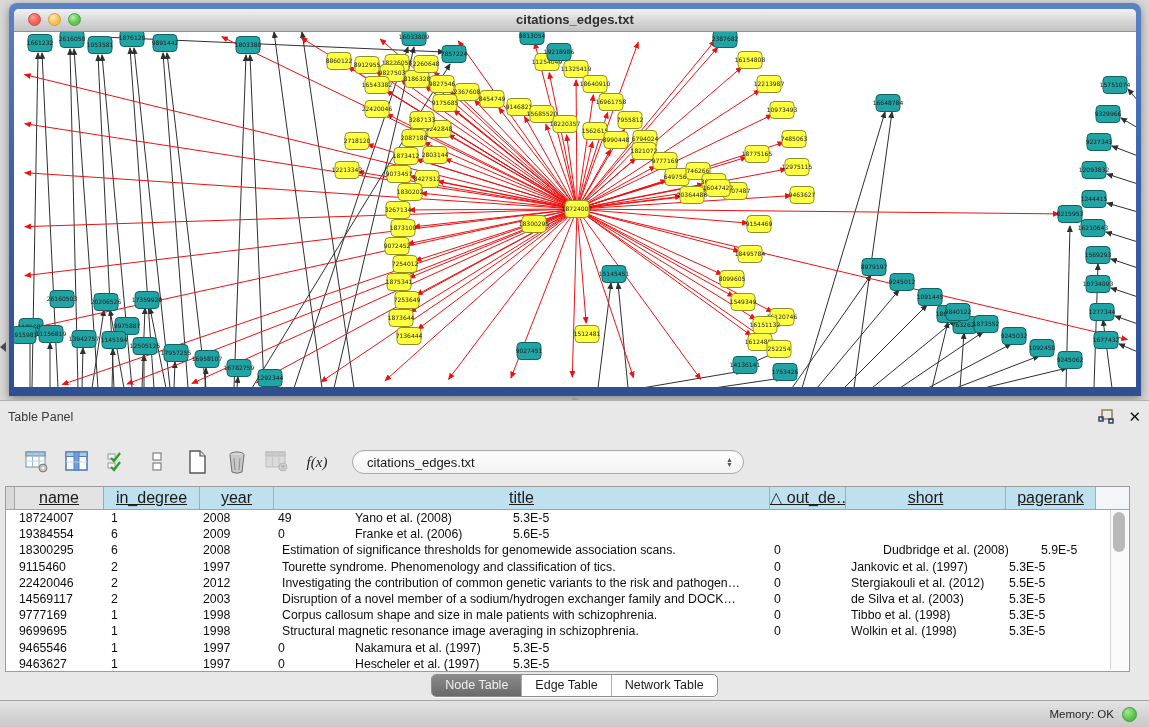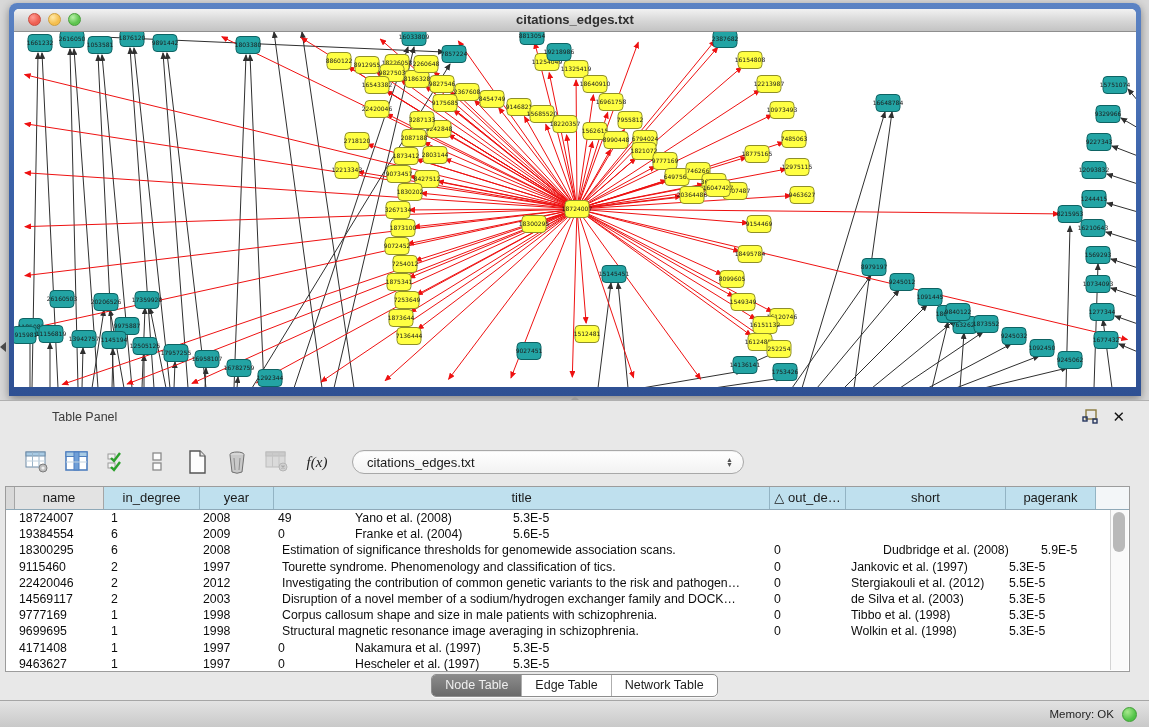--- a/index.html
+++ b/index.html
@@ -43,21 +43,21 @@
 
   
   .divider-handle{position:absolute;left:570px;top:396px;width:0;height:0;
     border-left:5px solid transparent;border-right:5px solid transparent;border-bottom:5px solid #9a9a9a;}
 
   
   .table-panel{
     position:absolute;left:0;top:400px;width:1149px;height:300px;
     background:#e8e8e8;border-top:1px solid #b0b0b0;
   }
-  .panel-header{height:31px;display:flex;align-items:center;padding:0 24px;margin-left:28px;}
+  .panel-header{height:31px;display:flex;align-items:center;padding:0 8px;}
   .panel-title{font-size:12.5px;color:#3a3a3a;}
   .panel-header-icons{margin-left:auto;display:flex;align-items:center;gap:14px;}
   .float-icon svg{display:block;}
   .close-icon{font-size:15px;font-weight:bold;color:#111;line-height:15px;cursor:default;}
 
   .toolbar{position:absolute;left:24px;top:40px;height:42px;display:flex;align-items:center;gap:14px;}
   .tool-btn{width:26px;height:26px;display:flex;align-items:center;justify-content:center;}
   .fx-label{font-family:"Liberation Serif","DejaVu Serif",serif;font-style:italic;font-size:15px;color:#222;}
   .table-select{
     width:392px;height:24px;box-sizing:border-box;margin-left:8px;
@@ -68,22 +68,22 @@
   }
   .select-steppers{margin-left:auto;display:flex;flex-direction:column;line-height:5px;color:#555;font-size:7px;}
 
   .table-wrap{
     position:absolute;left:5px;top:85px;width:1125px;height:186px;box-sizing:border-box;
     background:#fff;border:1px solid #9c9c9c;overflow:hidden;
   }
   .thead{display:flex;height:22px;border-bottom:1px solid #8fa9b8;}
   .th{
     box-sizing:border-box;background:#bfe0ee;border-right:1px solid #93b4c4;
-    font-size:13px;color:#1a1a1a;text-align:center;line-height:21px;
-    overflow:hidden;white-space:nowrap;
+    font-size:16px;color:#1a1a1a;text-align:center;line-height:21px;
+    overflow:hidden;white-space:nowrap;text-decoration:underline;
   }
   .th.gutter{background:#d9d9d9;border-right:1px solid #a5a5a5;}
   .th.gray{background:#e3e3e3;border-right:1px solid #a5a5a5;}
   .th.filler{background:#f3f6f8;border-right:none;}
   .trow{display:flex;height:16.2px;align-items:center;}
   .td{box-sizing:border-box;font-size:12.3px;color:#0d0d0d;white-space:nowrap;overflow:hidden;line-height:16px;}
   .vscroll{
     position:absolute;top:23px;right:1px;bottom:1px;width:17px;
     background:#fafafa;border-left:1px solid #d4d4d4;
   }
@@ -872,21 +872,21 @@
           <div class="td" style="width: 76px; padding-left: 4px;">49</div>
           <div class="td" style="width: 160px; padding-left: 5px;">Yano et al. (2008)</div>
           <div class="td" style="width: 90px; padding-left: 3px;">5.3E-5</div>
         </div>
         <div class="trow">
           <div class="td" style="width: 9px;"></div>
           <div class="td" style="width: 89px; padding-left: 4px;">19384554</div>
           <div class="td" style="width: 96px; padding-left: 7px;">6</div>
           <div class="td" style="width: 74px; padding-left: 3px;">2009</div>
           <div class="td" style="width: 76px; padding-left: 4px;">0</div>
-          <div class="td" style="width: 160px; padding-left: 5px;">Franke et al. (2004)</div>
+          <div class="td" style="width: 160px; padding-left: 5px;">Franke et al. (2006)</div>
           <div class="td" style="width: 90px; padding-left: 3px;">5.6E-5</div>
         </div>
         <div class="trow">
           <div class="td" style="width: 9px;"></div>
           <div class="td" style="width: 89px; padding-left: 4px;">18300295</div>
           <div class="td" style="width: 96px; padding-left: 7px;">6</div>
           <div class="td" style="width: 74px; padding-left: 3px;">2008</div>
           <div class="td" style="width: 496px; padding-left: 8px;">Estimation of significance thresholds for genomewide association scans.</div>
           <div class="td" style="width: 76px; padding-left: 4px;">0</div>
           <div class="td" style="width: 160px; padding-left: 5px; margin-left: 32px;">Dudbridge et al. (2008)</div>
@@ -937,21 +937,21 @@
           <div class="td" style="width: 89px; padding-left: 4px;">9699695</div>
           <div class="td" style="width: 96px; padding-left: 7px;">1</div>
           <div class="td" style="width: 74px; padding-left: 3px;">1998</div>
           <div class="td" style="width: 496px; padding-left: 8px;">Structural magnetic resonance image averaging in schizophrenia.</div>
           <div class="td" style="width: 76px; padding-left: 4px;">0</div>
           <div class="td" style="width: 160px; padding-left: 5px;">Wolkin et al. (1998)</div>
           <div class="td" style="width: 90px; padding-left: 3px;">5.3E-5</div>
         </div>
         <div class="trow">
           <div class="td" style="width: 9px;"></div>
-          <div class="td" style="width: 89px; padding-left: 4px;">4171408</div>
+          <div class="td" style="width: 89px; padding-left: 4px;">9465546</div>
           <div class="td" style="width: 96px; padding-left: 7px;">1</div>
           <div class="td" style="width: 74px; padding-left: 3px;">1997</div>
           <div class="td" style="width: 76px; padding-left: 4px;">0</div>
           <div class="td" style="width: 160px; padding-left: 5px;">Nakamura et al. (1997)</div>
           <div class="td" style="width: 90px; padding-left: 3px;">5.3E-5</div>
         </div>
         <div class="trow">
           <div class="td" style="width: 9px;"></div>
           <div class="td" style="width: 89px; padding-left: 4px;">9463627</div>
           <div class="td" style="width: 96px; padding-left: 7px;">1</div>

